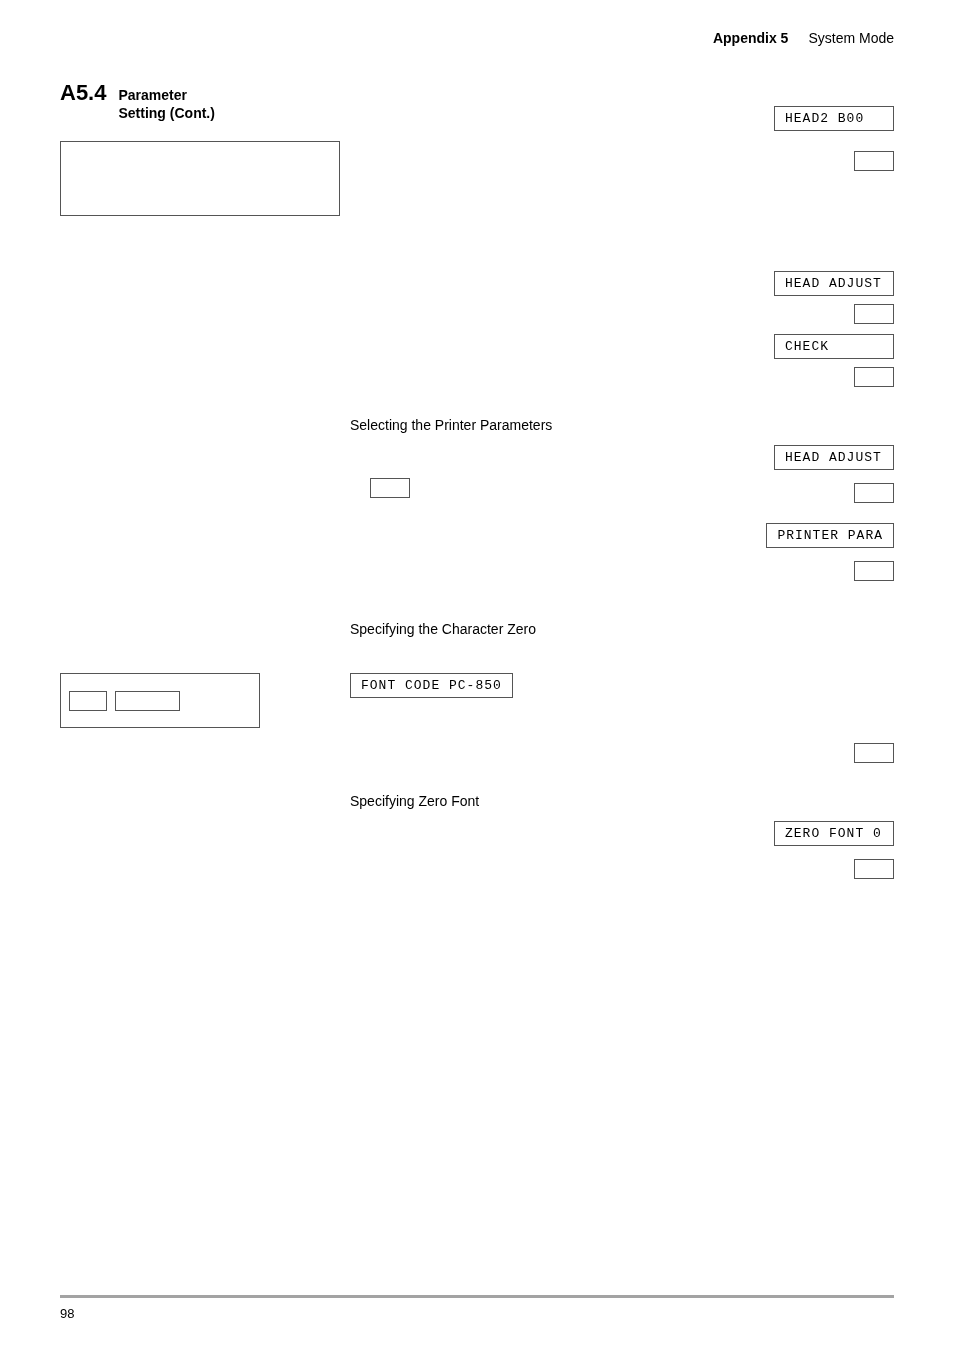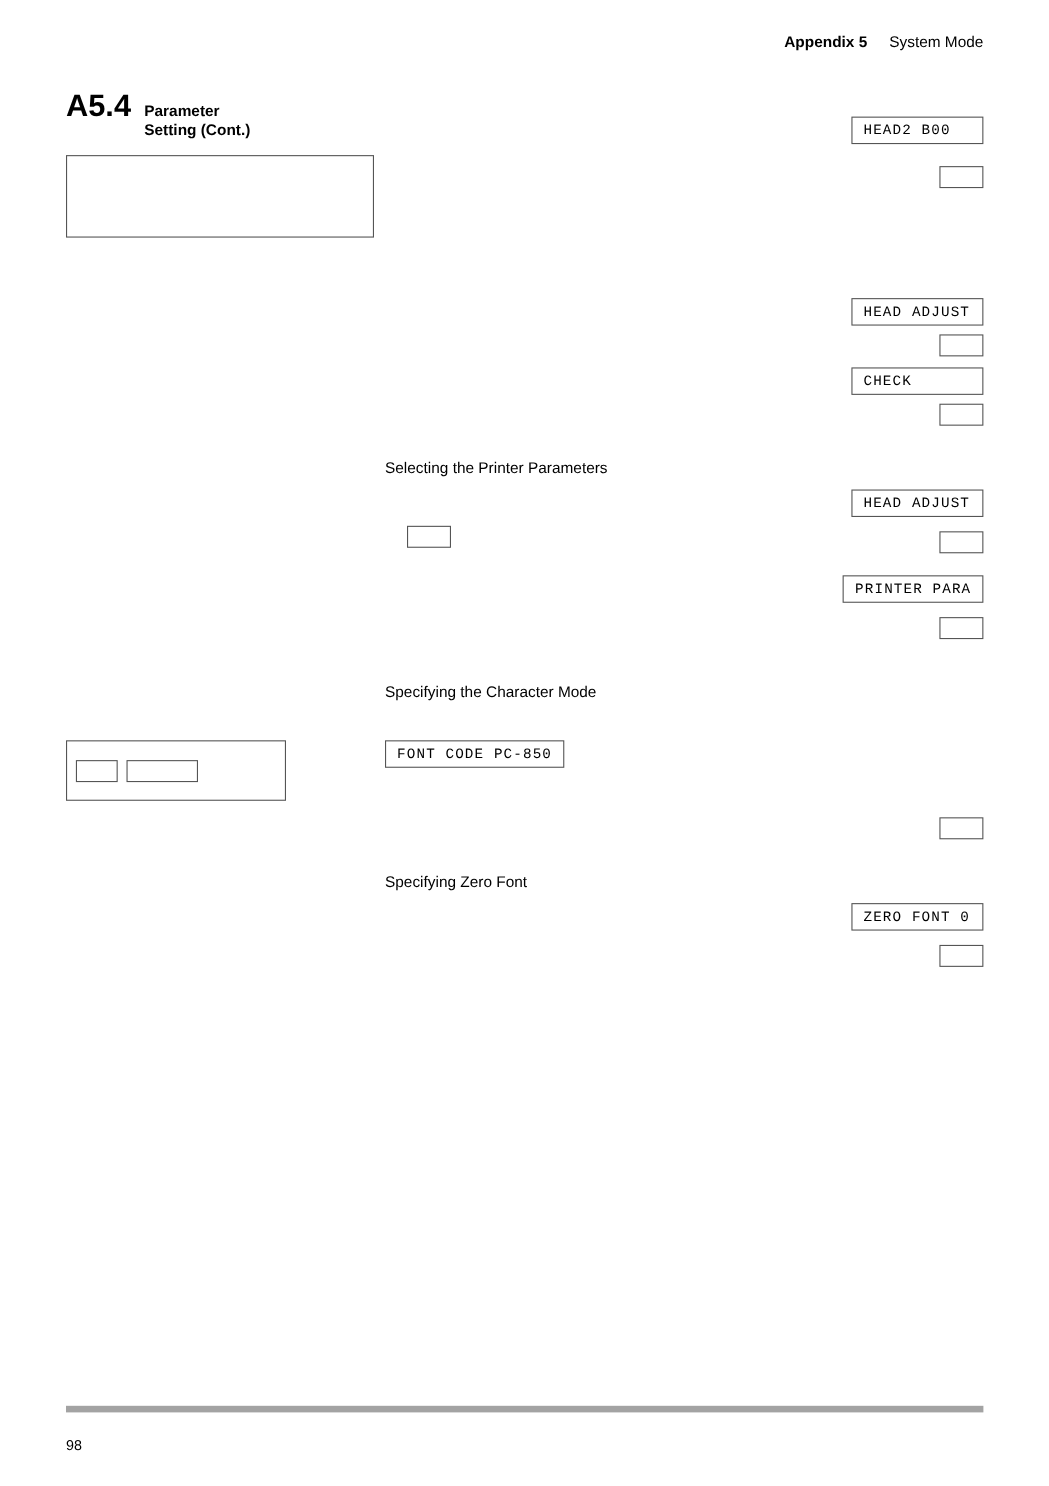--- a/index.html
+++ b/index.html
@@ -38,21 +38,21 @@
       text-align: right;
     }
 
     
     .section-title-block {
       position: absolute;
       left: 60px;
       top: 80px;
     }
     .section-title-block .section-number {
-      font-size: 28px;
+      font-size: 22px;
       font-weight: bold;
     }
     .section-title-block .section-name {
       font-size: 14px;
       font-weight: bold;
       line-height: 1.3;
     }
 
     
     .main-content {
@@ -99,22 +99,22 @@
     .indent {
       margin-left: 20px;
     }
 
     
     .footer {
       position: absolute;
       bottom: 30px;
       left: 60px;
       right: 60px;
-      border-top: 6px solid #a3a3a3;
-      padding-top: 22px;
+      border-top: 3px solid #a3a3a3;
+      padding-top: 8px;
       font-size: 13px;
       margin-top: 12px;
     }
 
     .block1 {
       margin-top: 60px;
     }
     .block2 {
       margin-top: 40px;
     }
@@ -193,21 +193,21 @@
       <div class="lcd-row" style="margin-top:10px;">
         <div class="lcd-box">PRINTER PARA</div>
       </div>
       <div style="position:relative; height:35px;">
 
         <div style="position:absolute; right:0; top:5px; border:1px solid #555; width:40px; height:20px; background:#fff;"></div>
       </div>
     </div>
 
     <div class="block4">
-      <div class="subsection-title">Specifying the Character Mode</div>
+      <div class="subsection-title">Specifying the Character Zero</div>
 
       <div style="position:relative; height:60px; margin-bottom:10px;margin-top:36px;">
         <div style="position:absolute; left:-290px; top:0; border:1px solid #555; width:200px; height:55px; background:#fff; display:flex; align-items:center; padding:8px; gap:8px;">
           <div style="border:1px solid #555; width:38px; height:20px; background:#fff;"></div>
           <div style="border:1px solid #555; width:65px; height:20px; background:#fff;"></div>
         </div>
 
         
         <div class="lcd-box">FONT CODE PC-850</div>
       </div>

